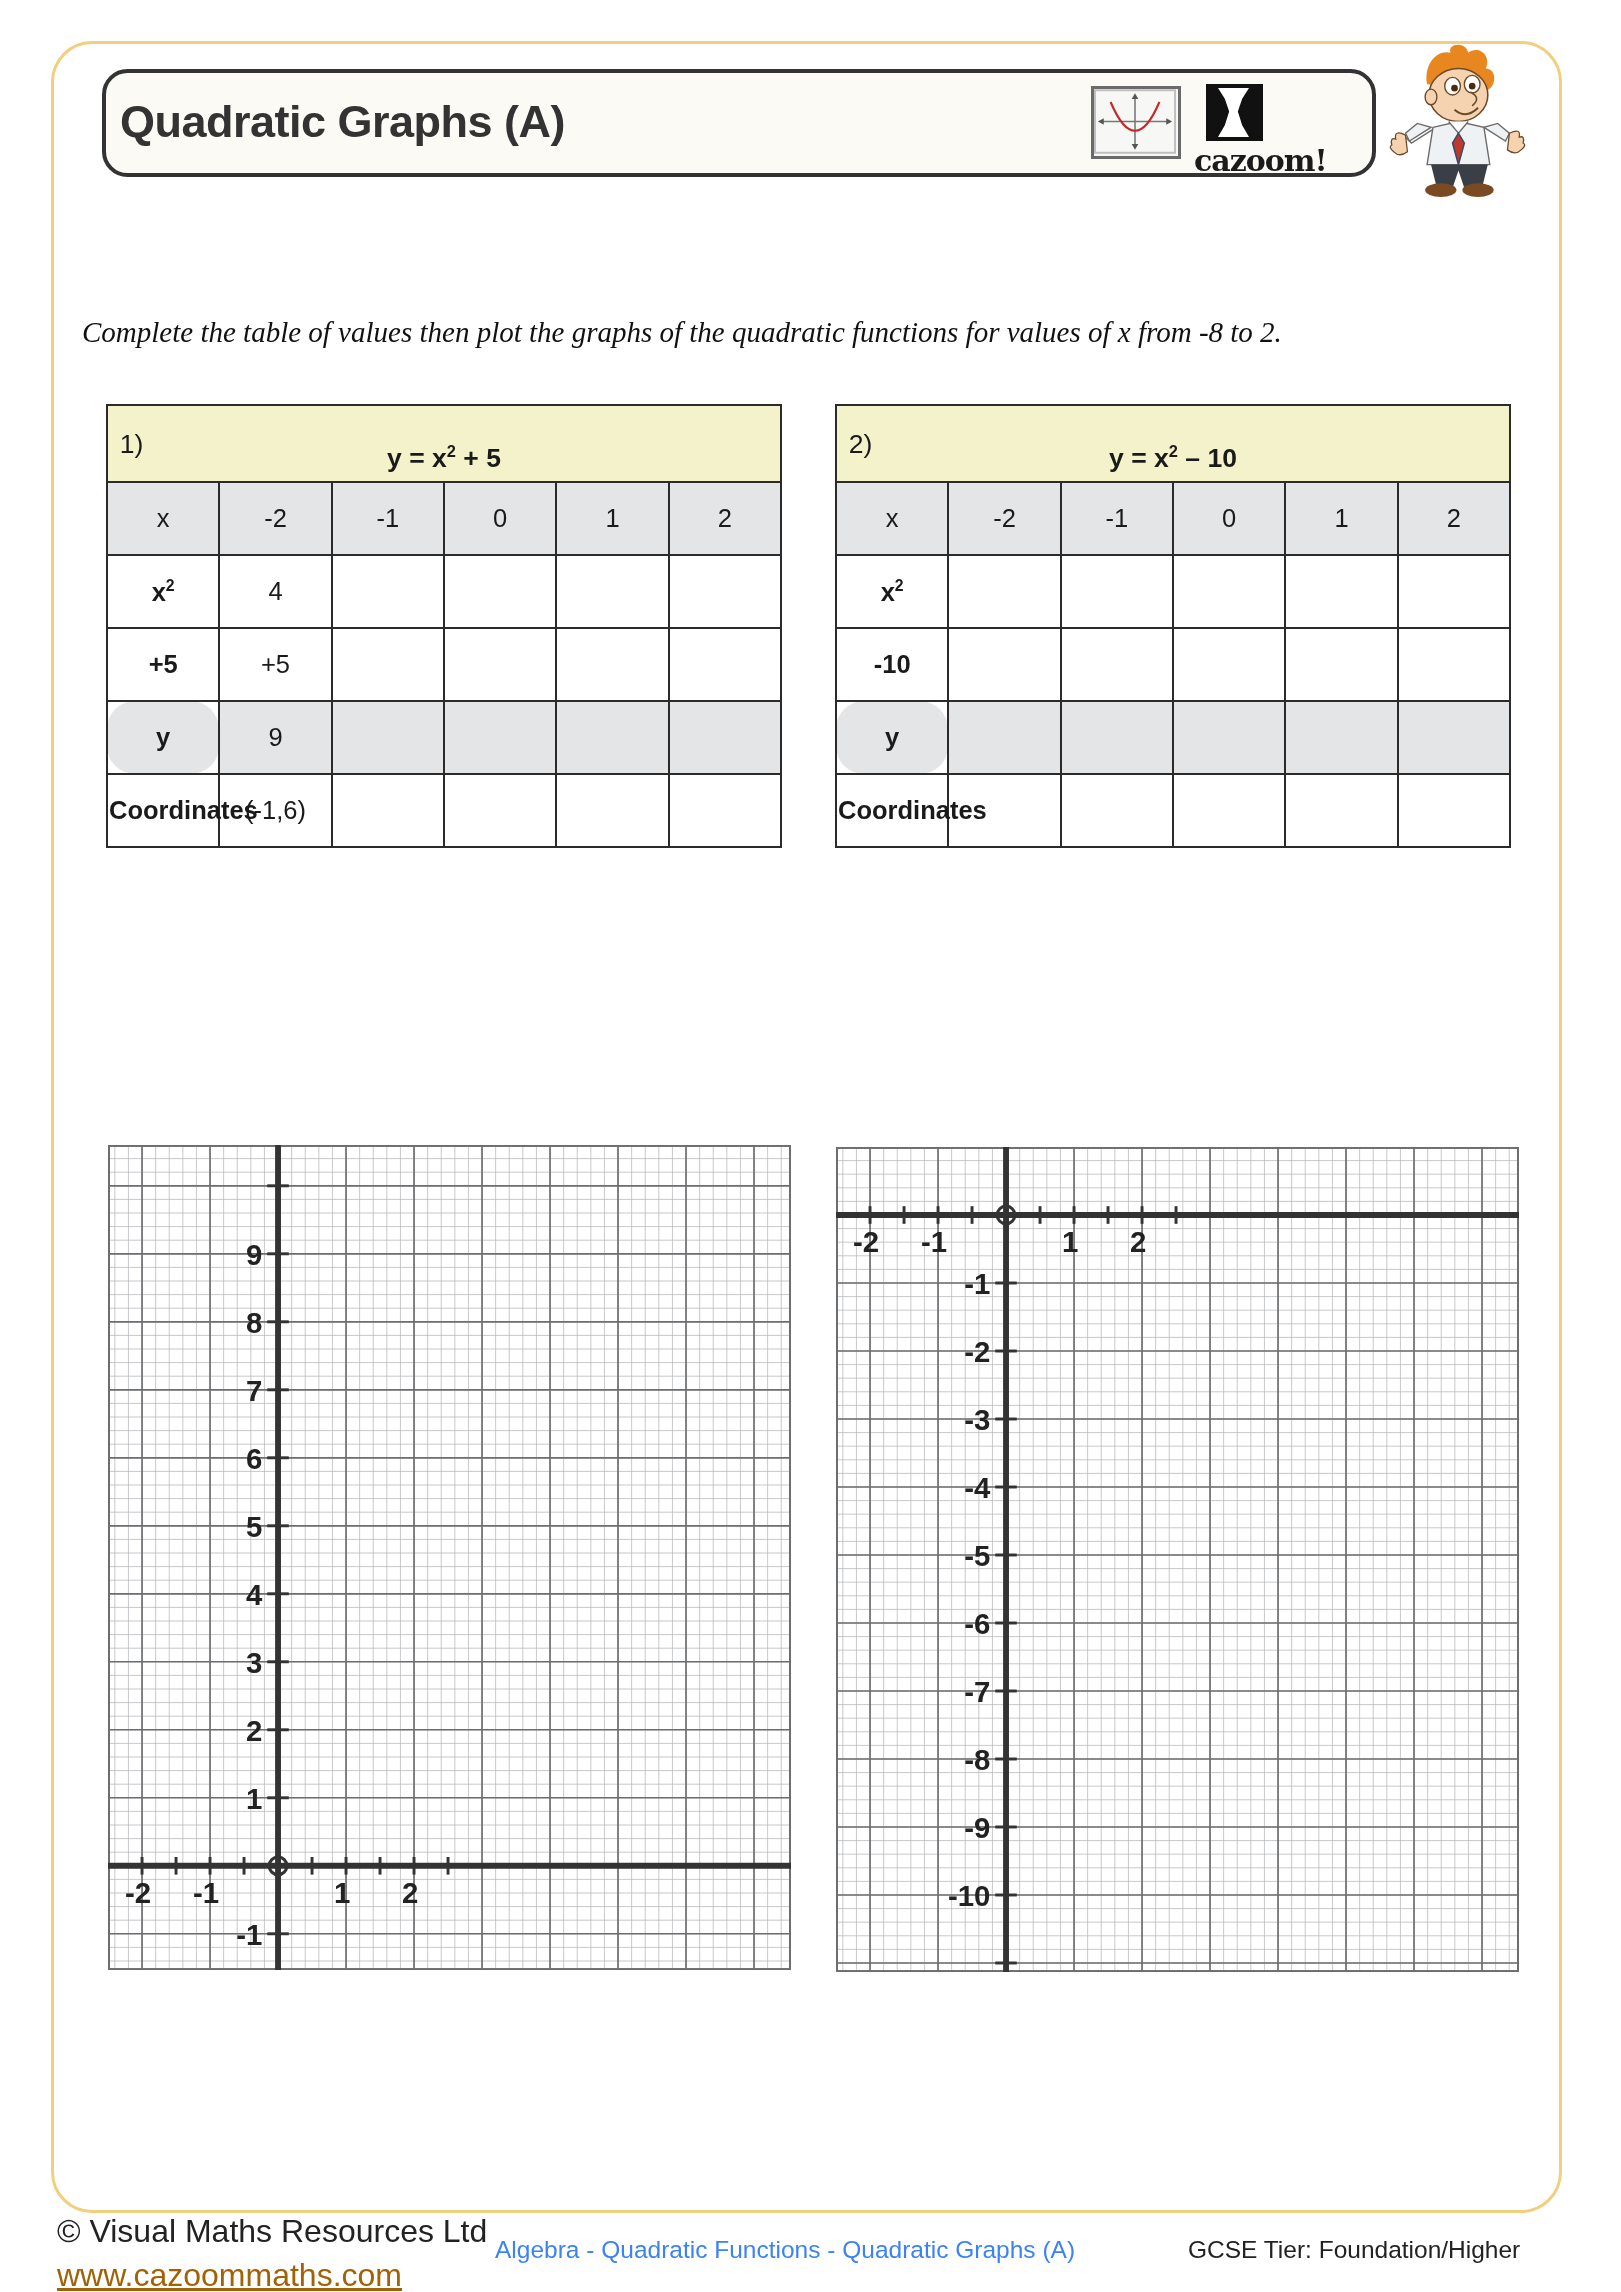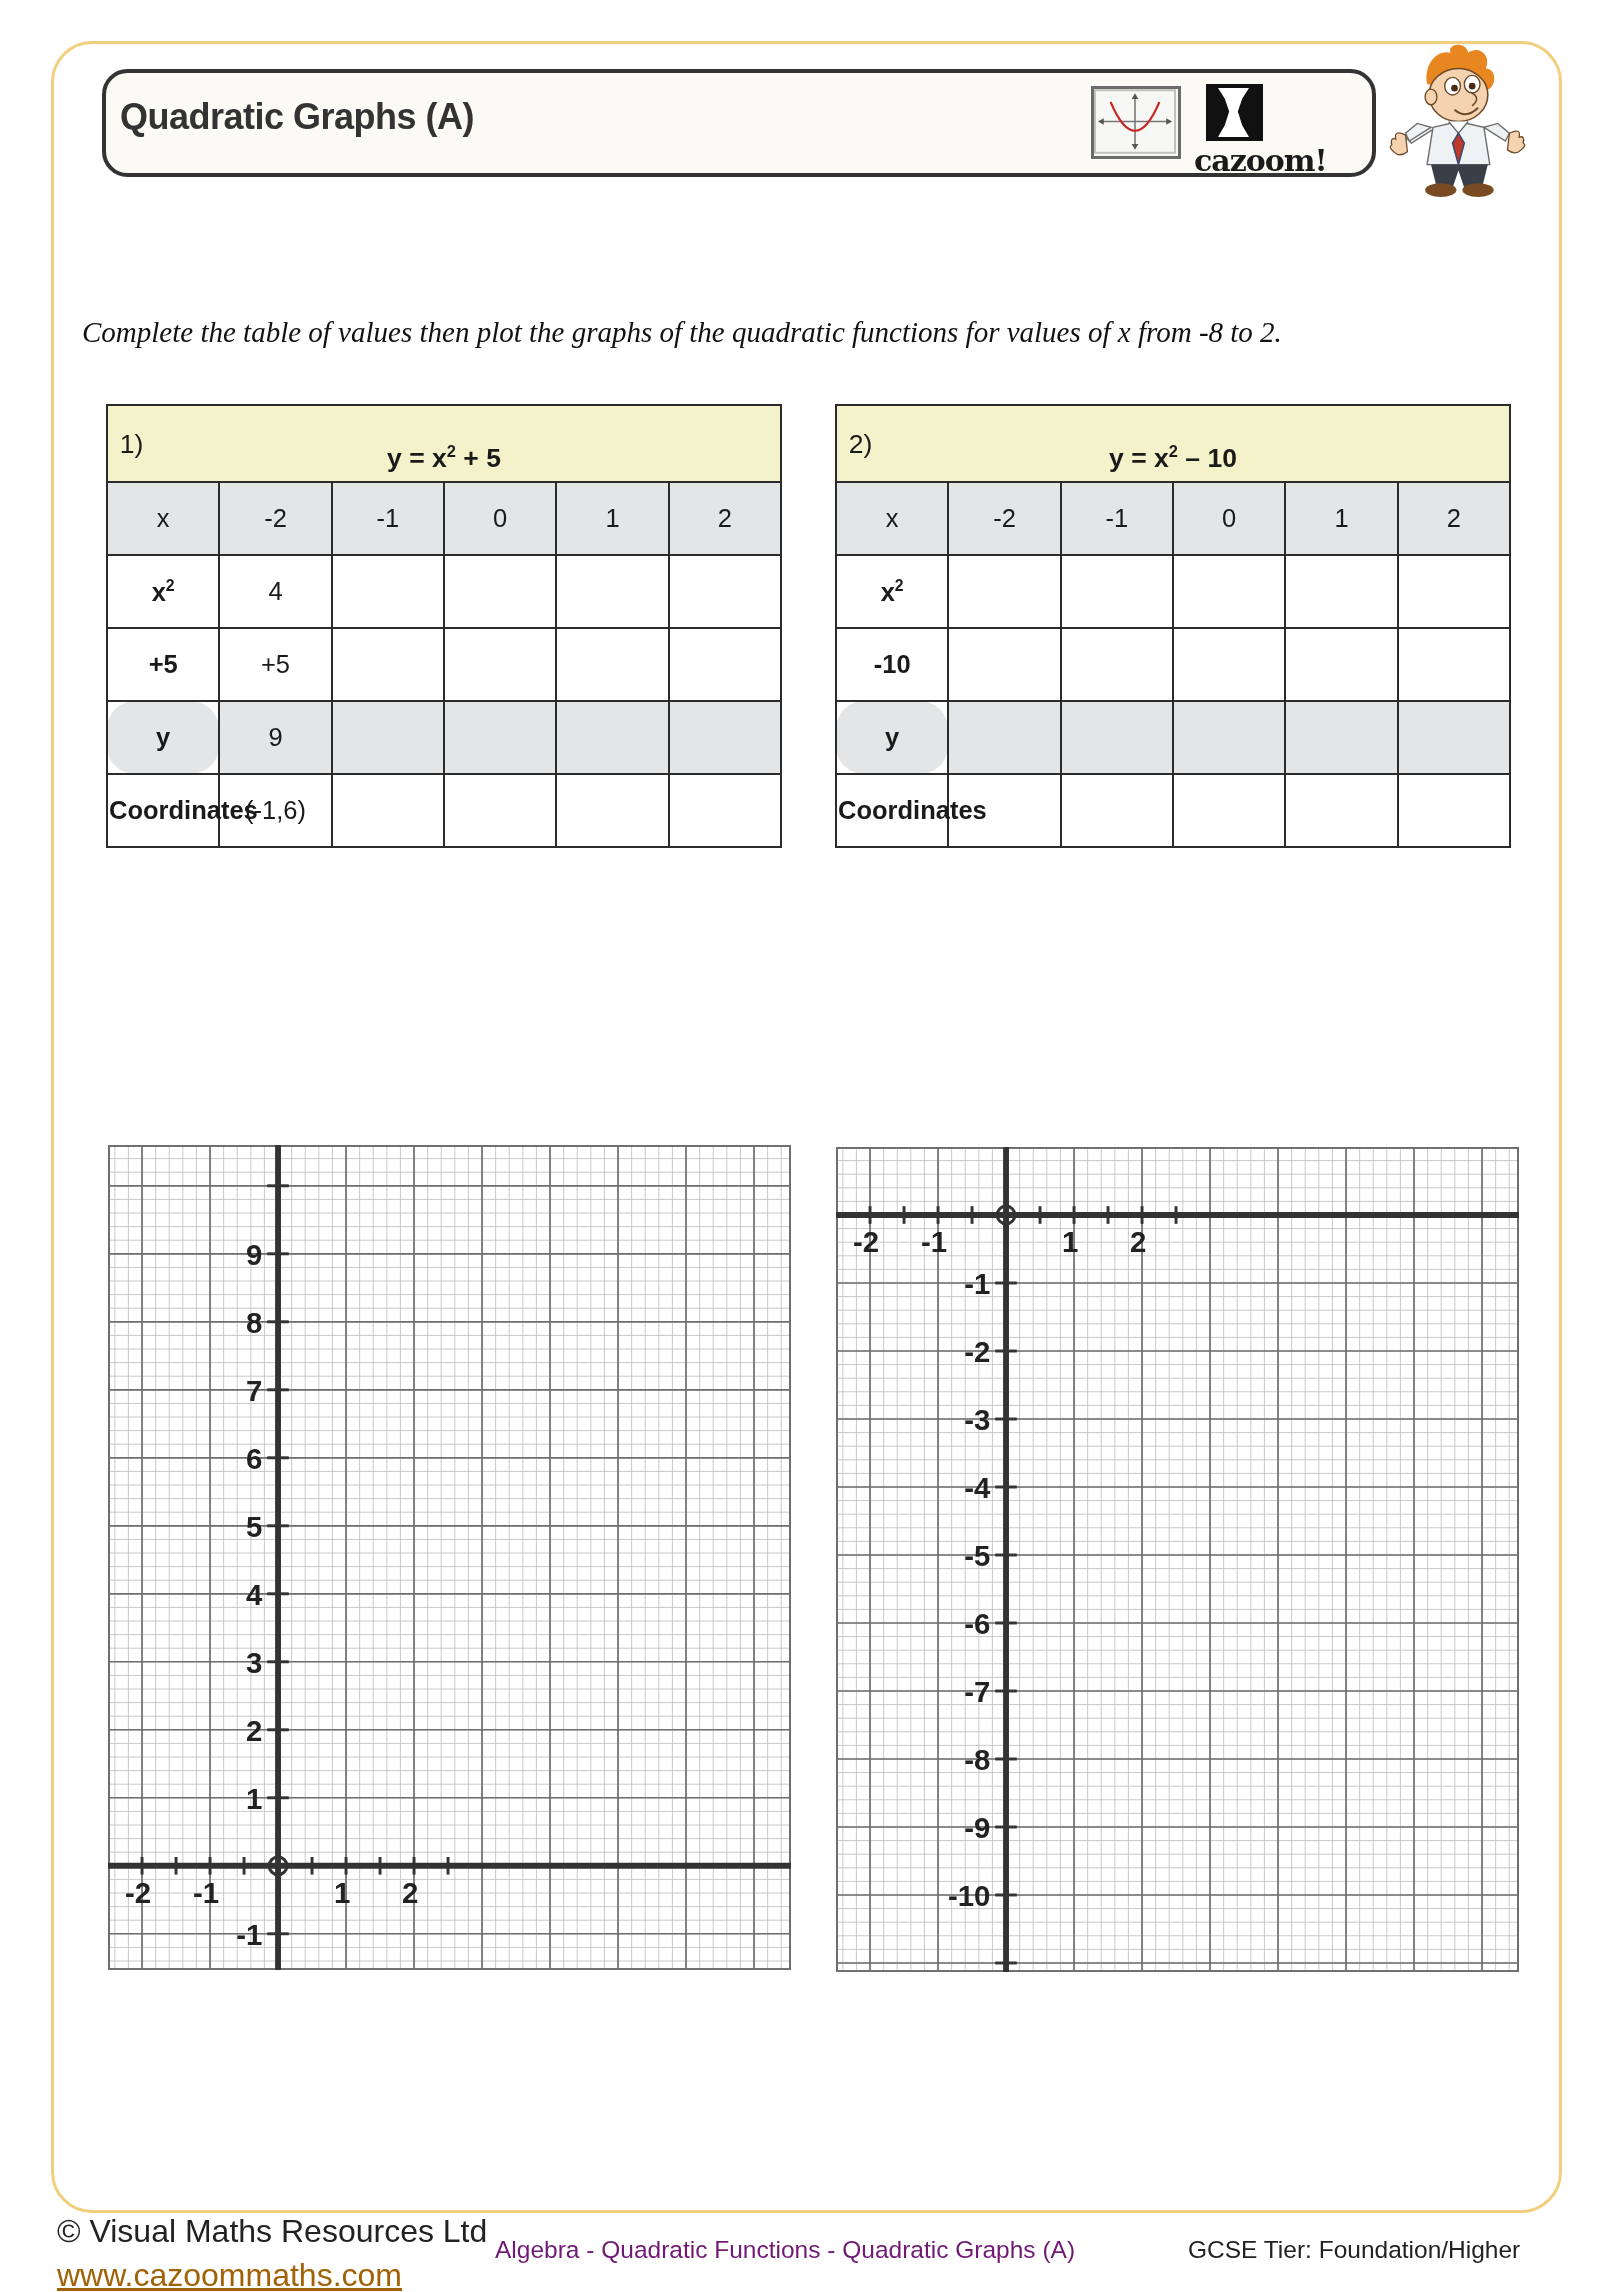--- a/index.html
+++ b/index.html
@@ -26,21 +26,21 @@
     left:102px; top:69px;
     width:1274px; height:108px;
     background:#fbfaf4;
     border:4.9px solid #333333;
     border-radius:25.5px;
     box-sizing:border-box;
   }
   .header-title{
     position:absolute;
     left:120px; top:96px;
-    font-size:36px;
+    font-size:45px;
     font-weight:bold;
     color:#333333;
     letter-spacing:-0.5px;
   }
   
   .parab-box{
     position:absolute;
     left:1091px; top:86px;
     width:90px; height:73px;
     background:#f7f7f5;
@@ -114,21 +114,21 @@
   .graph{ position:absolute; }
   svg{ display:block; }
   
   .footer-copy{
     position:absolute; left:57px; top:2209px;
     font-size:32px; color:#222222; line-height:1.38;
   }
   .footer-link{ color:#a16207; text-decoration:underline;}
   .footer-mid{
     position:absolute; left:495px; top:2236px;
-    font-size:24.5px; color:#701a75;
+    font-size:24.5px; color:#3b82f6;
   }
   .footer-right{
     position:absolute; left:1188px; top:2236px;
     font-size:24.5px; color:#222222;
   }
 </style>
 </head>
 <body>
 
 <div class="page-frame"></div>

